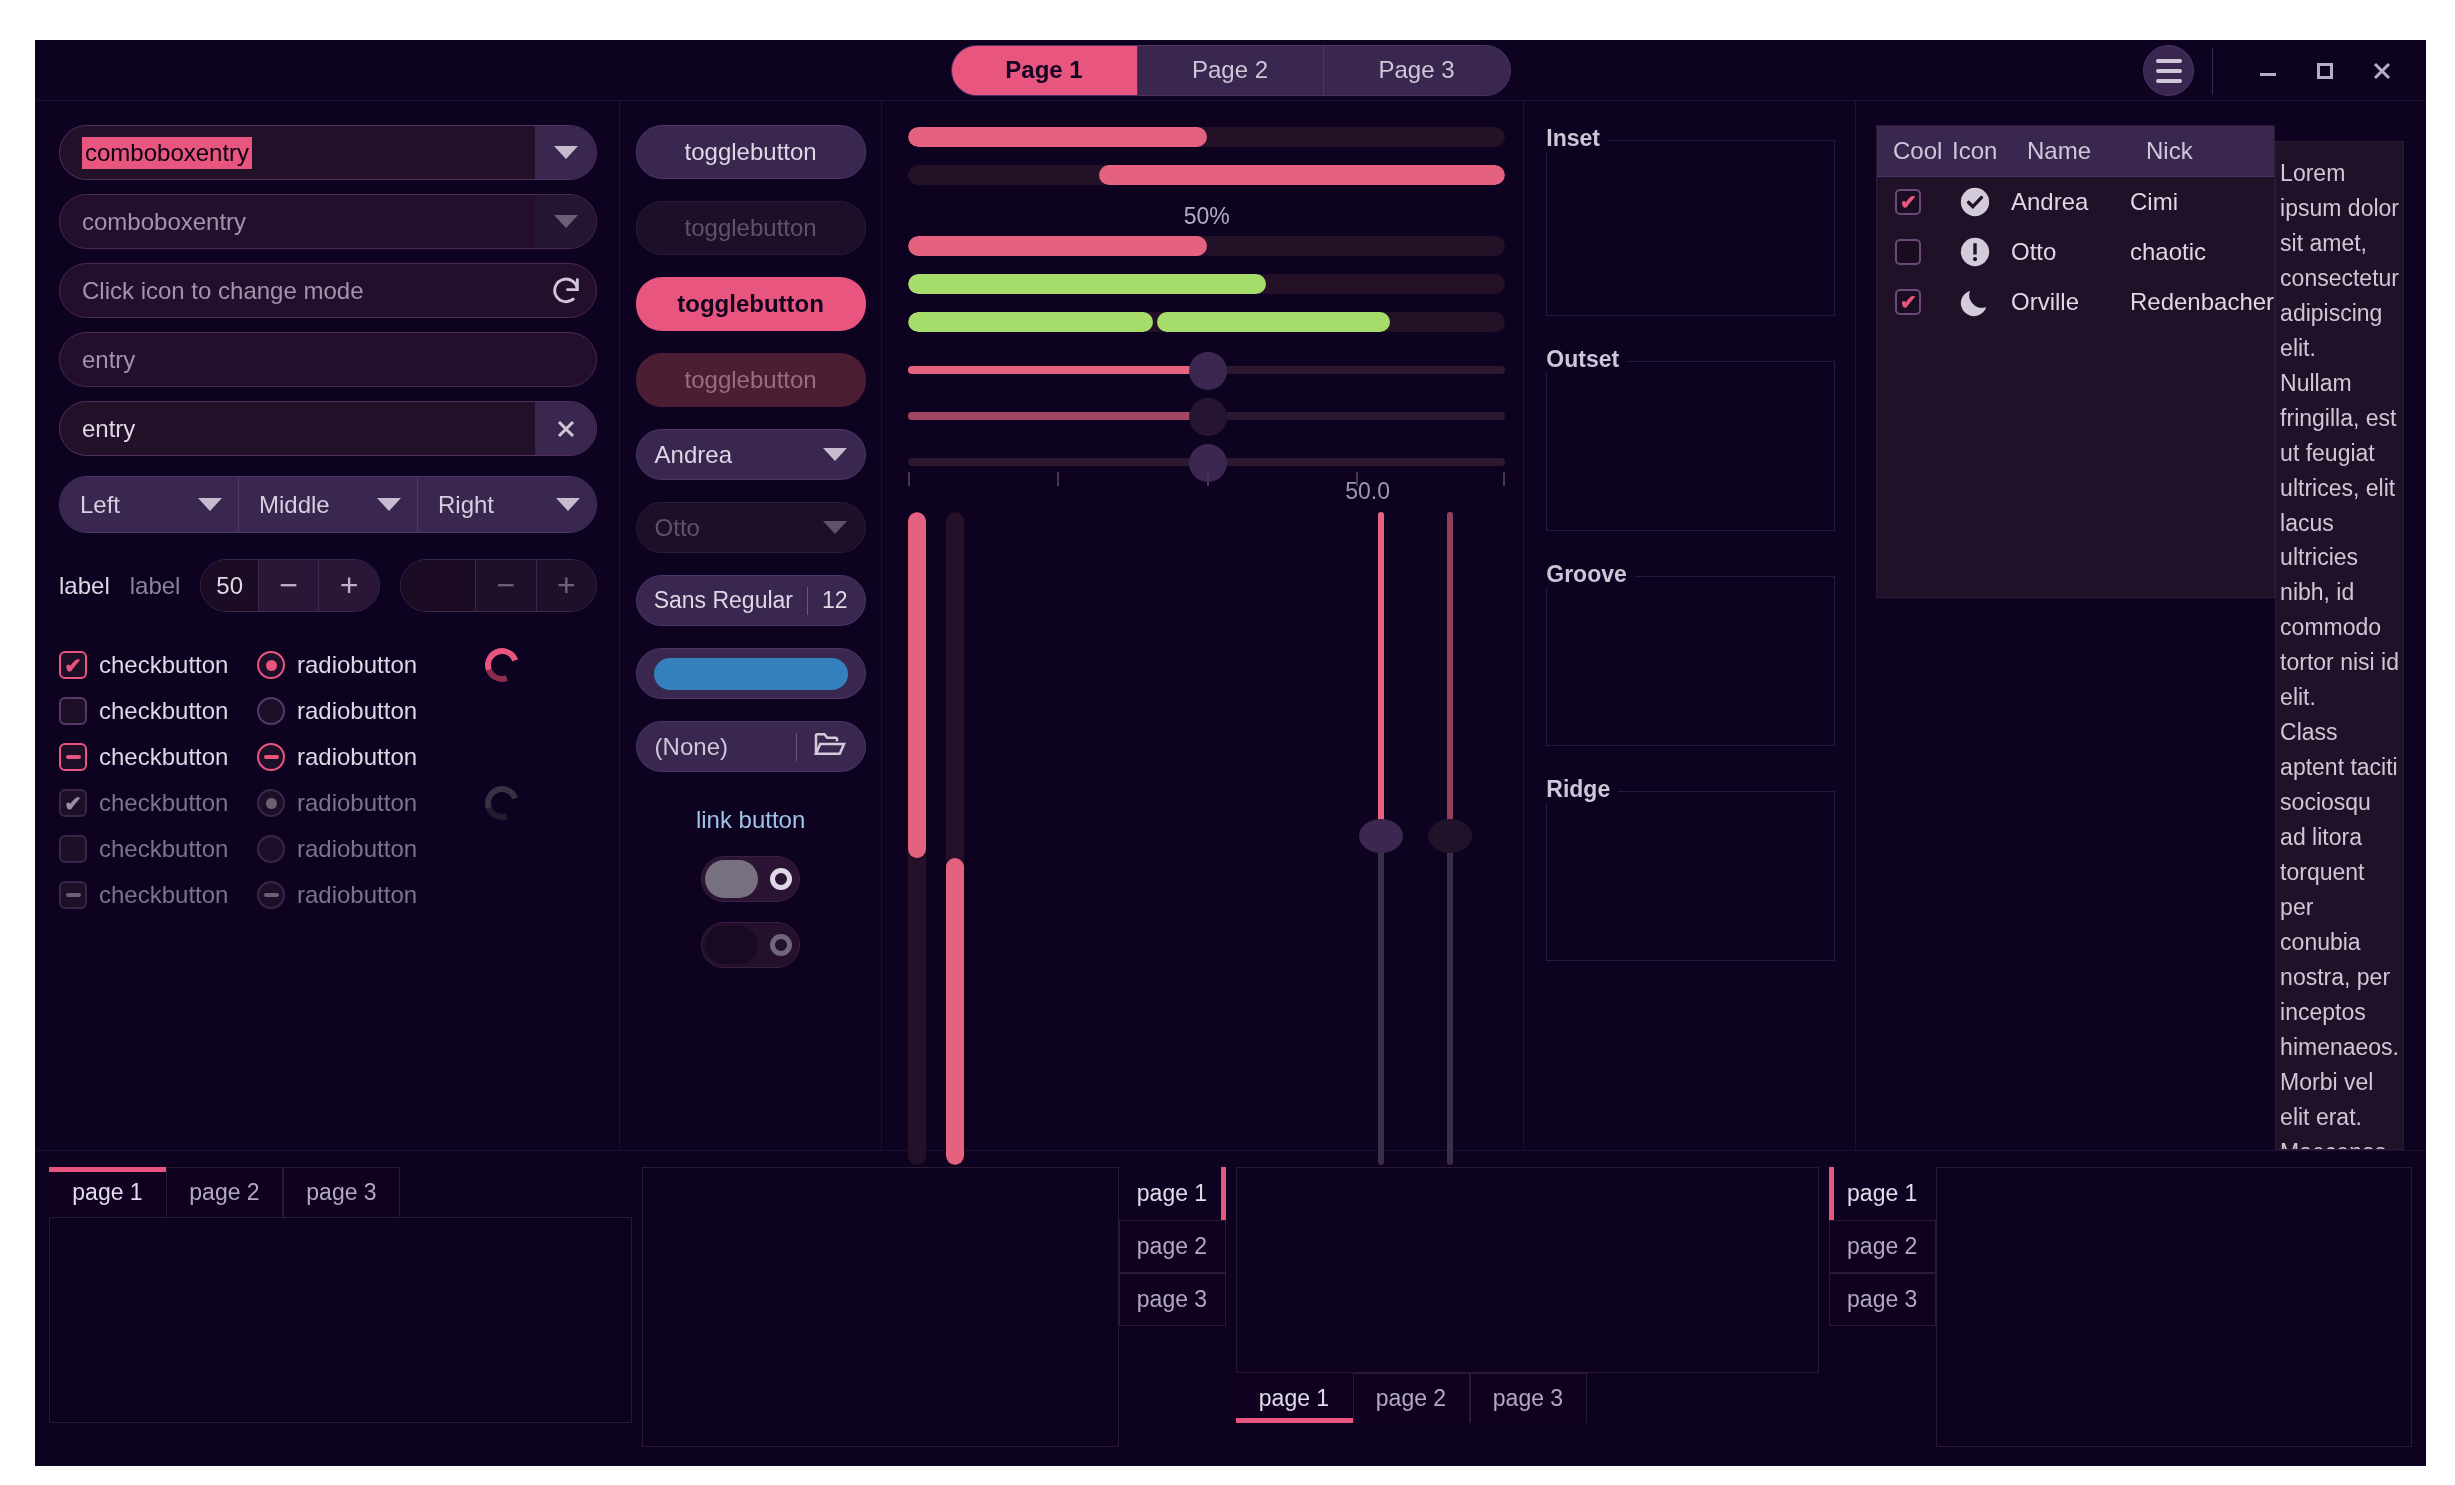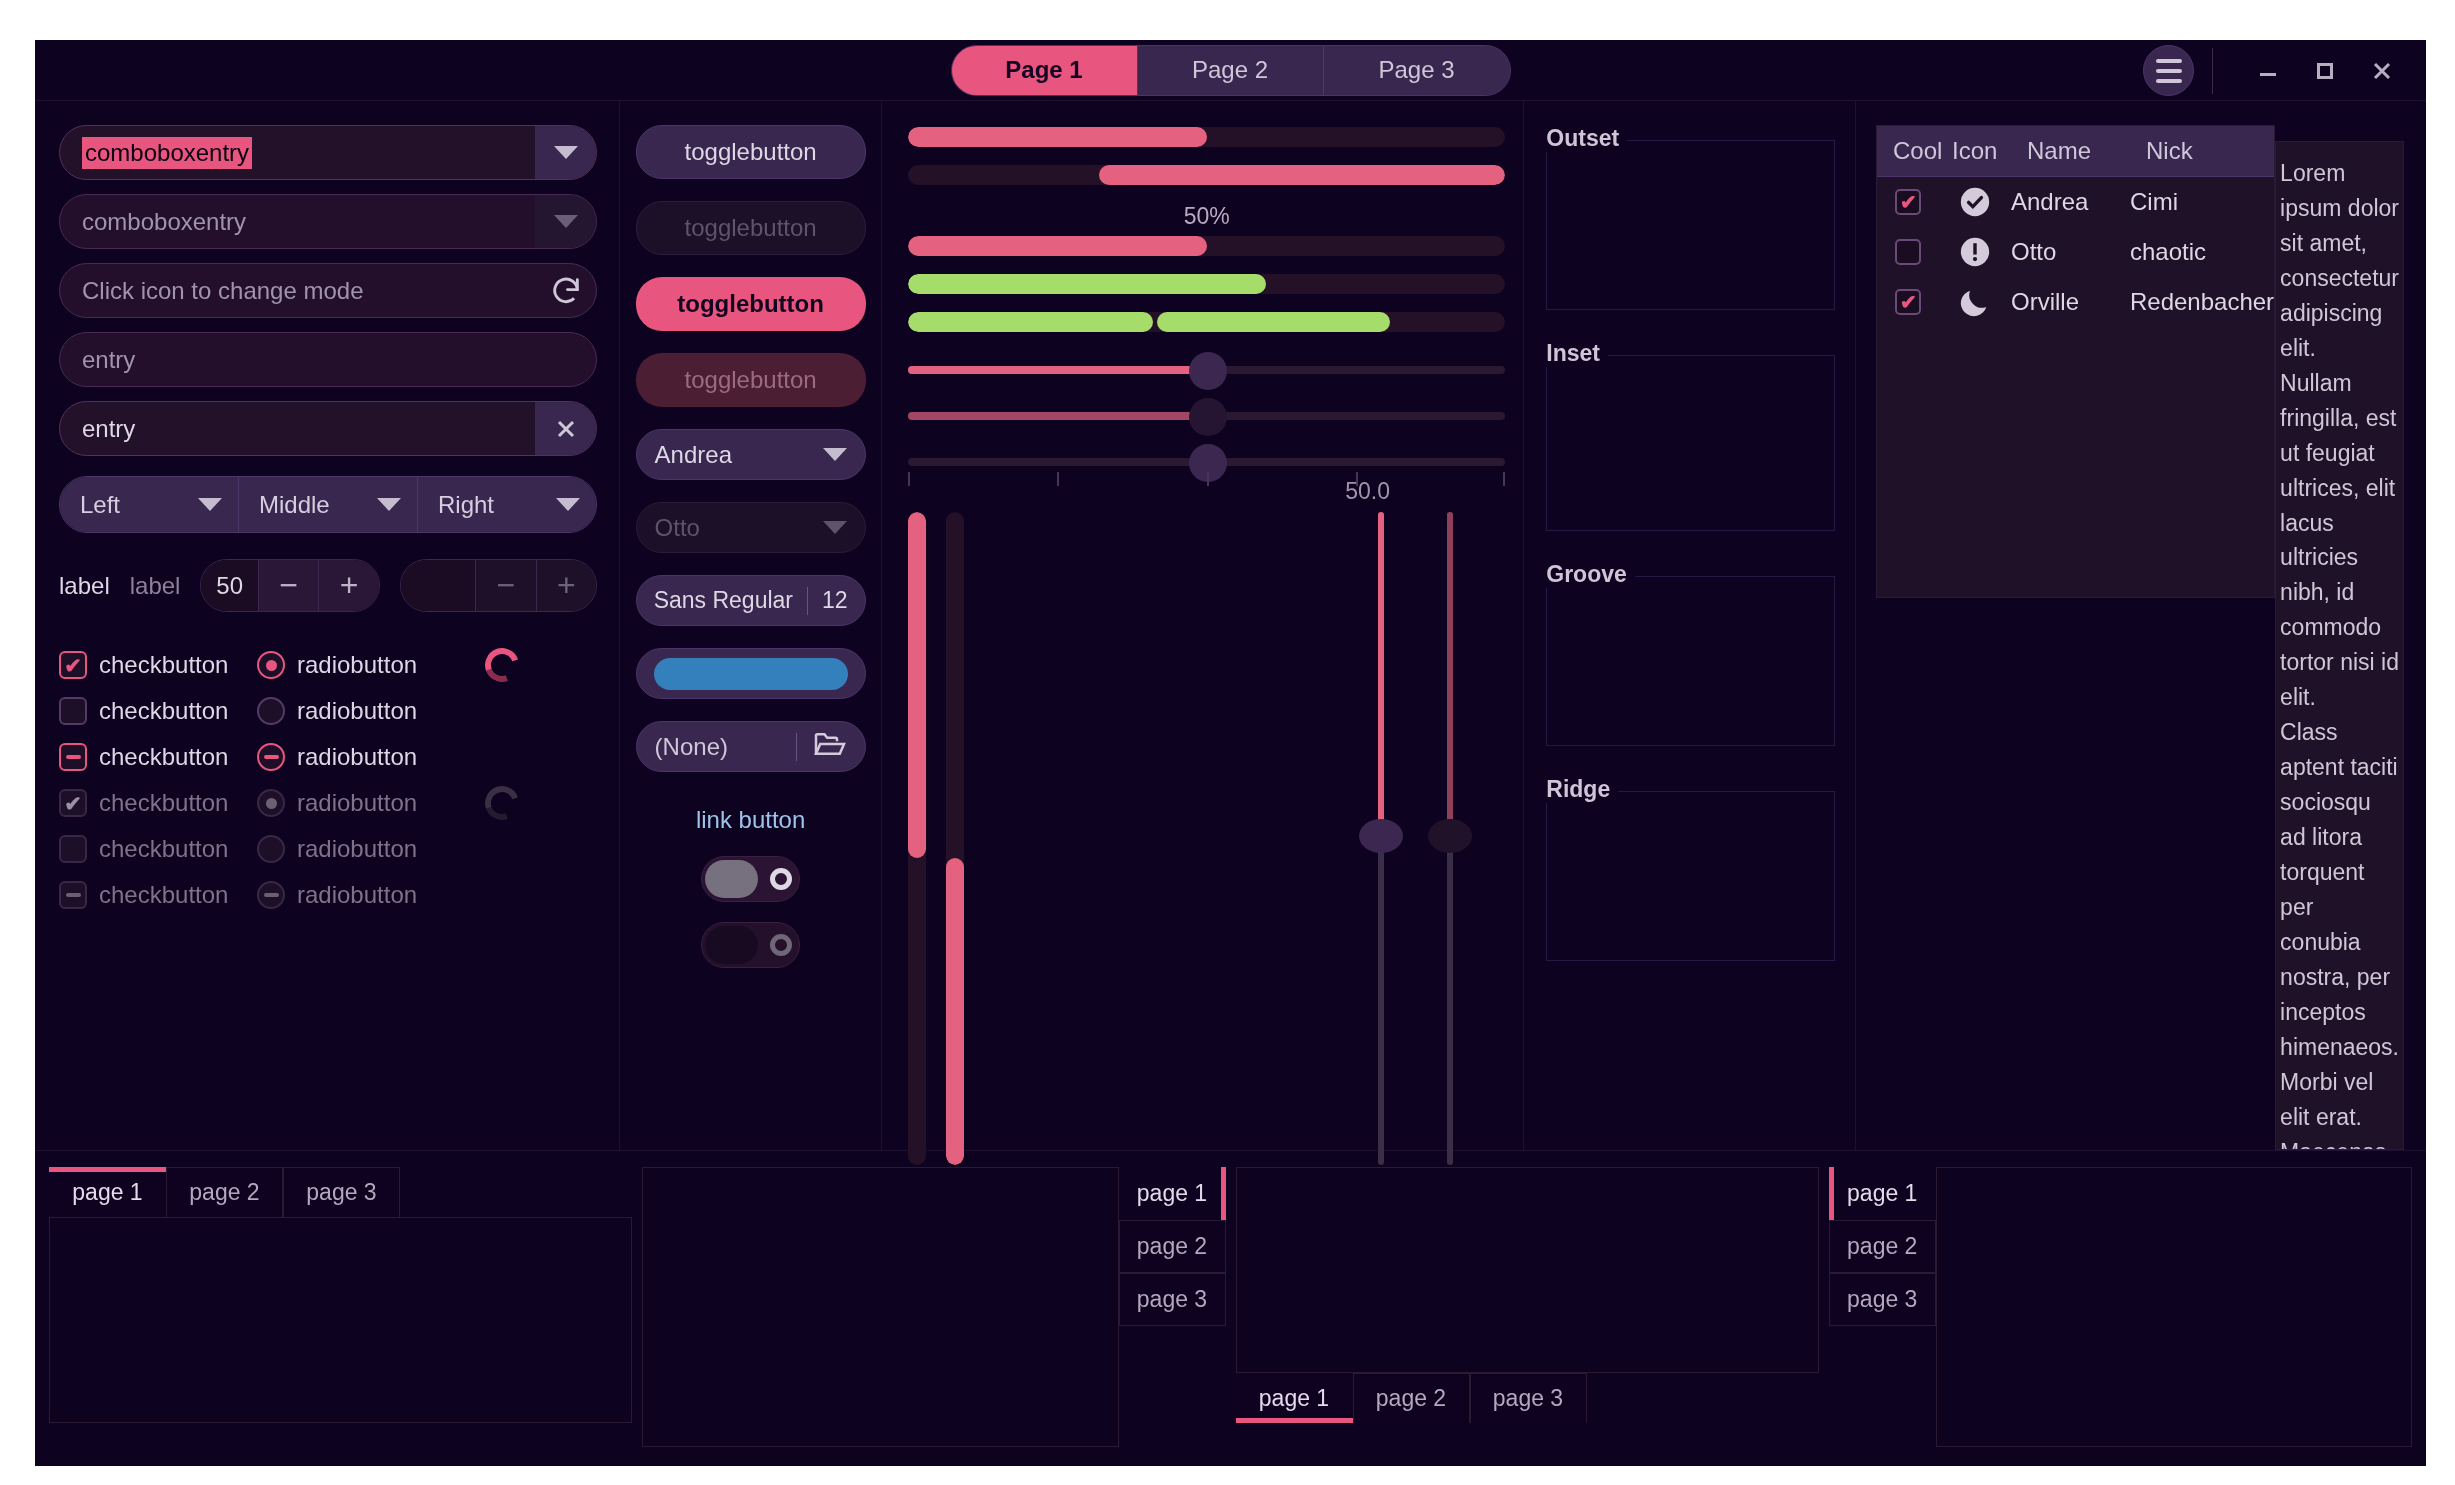--- a/index.html
+++ b/index.html
@@ -519,26 +519,26 @@
         <div class="vscale" style="margin-right:28px">
           <div class="vs-track"></div>
           <div class="vs-fill dim" style="height:49%"></div>
           <div class="vs-knob dim" style="top:47%"></div>
         </div>
       </div>
     </div>
 
     <div class="col" id="col-frames">
       <div class="frame">
+        <div class="ftitle">Inset</div>
+        <div class="fbody" style="height:176px"></div>
+      </div>
+      <div class="frame">
         <div class="ftitle">Outset</div>
         <div class="fbody" style="height:170px"></div>
-      </div>
-      <div class="frame">
-        <div class="ftitle">Inset</div>
-        <div class="fbody" style="height:176px"></div>
       </div>
       <div class="frame">
         <div class="ftitle">Groove</div>
         <div class="fbody" style="height:170px"></div>
       </div>
       <div class="frame">
         <div class="ftitle">Ridge</div>
         <div class="fbody" style="height:170px"></div>
       </div>
     </div>

